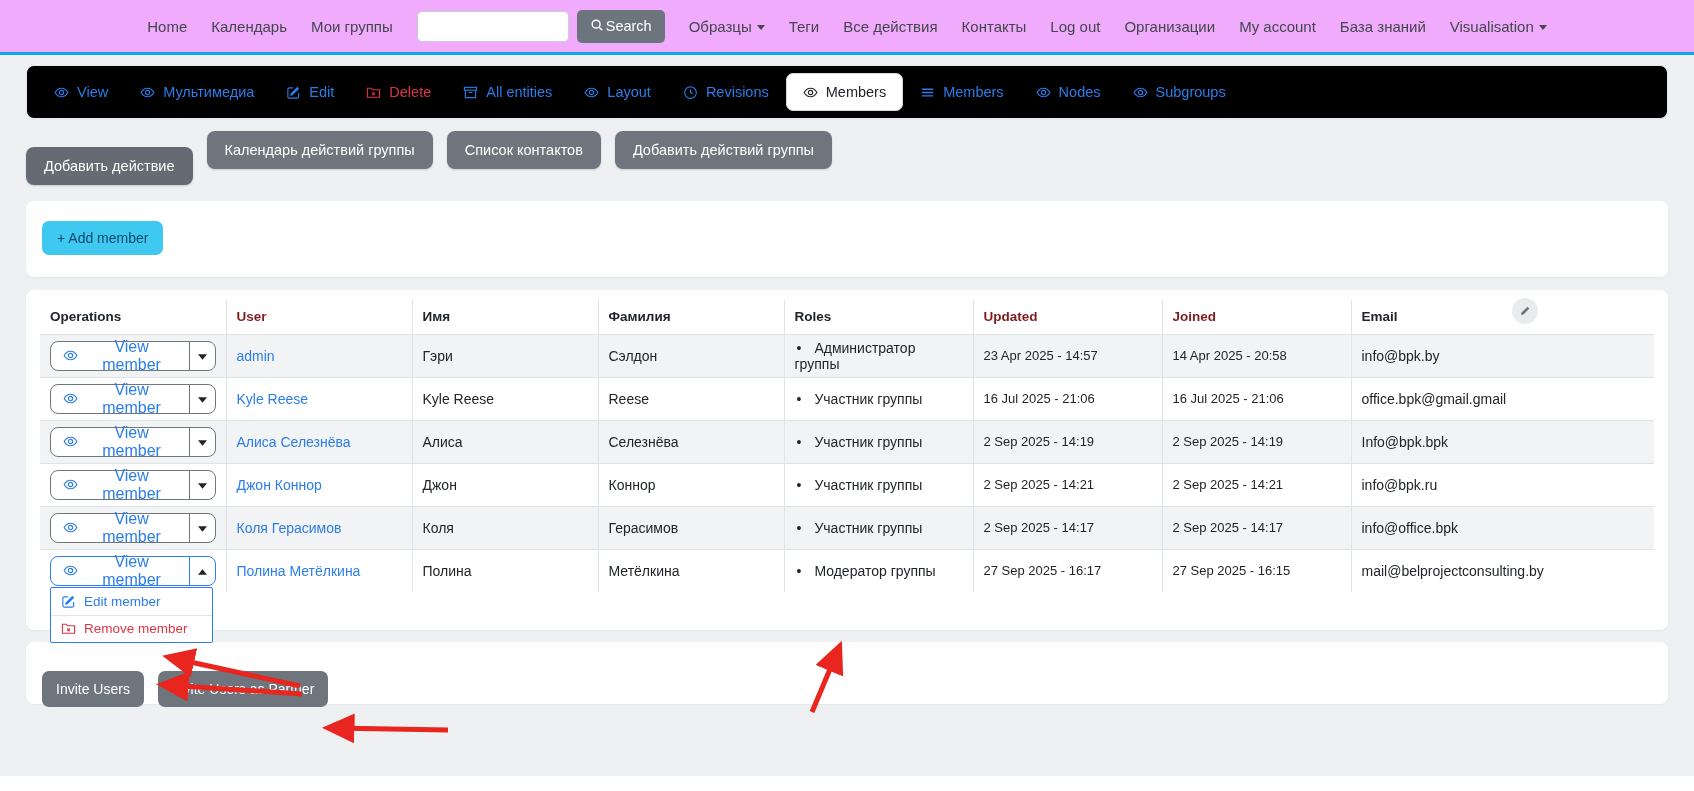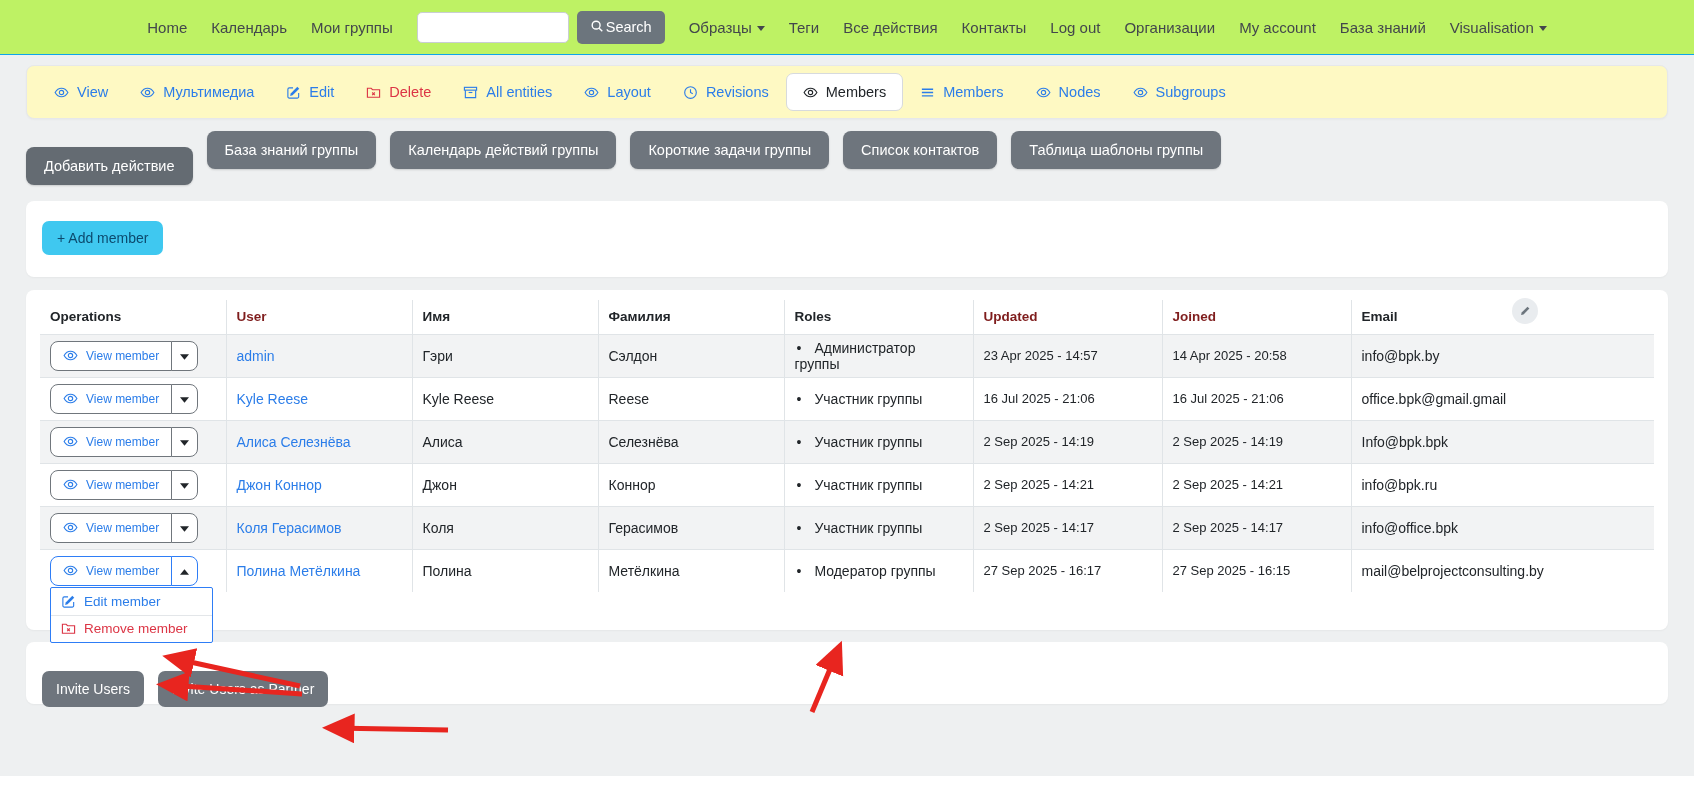--- a/index.html
+++ b/index.html
@@ -7,42 +7,42 @@
   body {
     width:1694px; height:791px; overflow:hidden; position:relative;
     background:#eef0f1;
     font-family:"Liberation Sans","DejaVu Sans",sans-serif;
     color:#212529;
   }
   a { text-decoration:none; }
 
   
   .navbar {
-    height:55px; background:#bef264; border-bottom:1px solid #0ea5e9;
+    height:55px; background:#f0abfc; border-bottom:3px solid #0ea5e9;
     display:flex; align-items:center; justify-content:center; gap:24px;
     font-size:15px; color:#43474c;
   }
   .nav-link { color:#43474c; display:inline-flex; align-items:center; gap:5px; cursor:pointer; }
   .nav-search { display:flex; align-items:center; gap:8px; }
   .nav-search input {
     width:152px; height:31px; border:1px solid #c9ced3; border-radius:5px;
     padding:0 8px; font-size:14px; outline:none; background:#fff;
   }
   .search-btn {
     background:#6c757d; color:#fff; border:none; border-radius:5px;
     height:33px; padding:0 13px; font-size:14.5px;
     display:inline-flex; align-items:center; gap:2px; cursor:pointer;text-align:center;
   }
   .nav-caret { display:inline-flex; margin-top:2px; }
 
   .content { margin:0 26px; }
 
   
   .tabs-card {
-    margin-top:10px; height:54px; background:#fef9c3; border:1px solid #e6e8ea;
+    margin-top:10px; height:54px; background:#000000; border:1px solid #e6e8ea;
     border-radius:8px; display:flex; align-items:center; padding:0 12px; gap:2px;
     box-shadow:0 1px 2px rgba(0,0,0,.03);
   }
   .tab {
     display:inline-flex; align-items:center; gap:8px; padding:8px 15px;
     color:#2b7de9; font-size:14.5px; cursor:pointer; white-space:nowrap;
   }
   .tab.danger { color:#dc3545; }
   .tab.active {
     color:#212529; border:1px solid #d7dadd; border-radius:7px; background:#fff;
@@ -91,21 +91,21 @@
   .col-edit-fab {
     position:absolute; right:130px; top:8px; width:26px; height:26px; border-radius:50%;
     background:#e9ecef; display:flex; align-items:center; justify-content:center; cursor:pointer;
   }
 
   
   .vm-group { display:inline-flex; position:relative; }
   .vm-btn {
     display:inline-flex; align-items:center; gap:8px; background:#fff;
     border:1px solid #70767c; border-radius:8px 0 0 8px; color:#2b7de9;
-    font-size:12px; padding:0 12px; height:30px; cursor:pointer;
+    font-size:16px; padding:0 12px; height:30px; cursor:pointer;
     font-family:inherit;
   }
   .vm-caret {
     width:27px; height:30px; background:#fff; border:1px solid #70767c; border-left:1px solid #70767c;
     margin-left:-1px; border-radius:0 8px 8px 0; color:#212529;
     display:flex; align-items:center; justify-content:center; cursor:pointer;
   }
   .vm-group.open .vm-btn, .vm-group.open .vm-caret { border-color:#2e7df6; }
   .vm-menu {
     position:absolute; top:31px; left:0; width:163px; background:#fff;
@@ -272,25 +272,23 @@
             <path d="M1.2 8S3.8 3.5 8 3.5 14.8 8 14.8 8 12.2 12.5 8 12.5 1.2 8 1.2 8Z" fill="none" stroke="currentColor" stroke-width="1.2"></path>
             <circle cx="8" cy="8" r="2.3" fill="none" stroke="currentColor" stroke-width="1.2"></circle>
           </svg>
         </span>
         <span>Subgroups</span>
       </a>
   </div>
 
   <div class="actions-row">
     <button class="gbtn offset">Добавить действие</button>
-    <button class="gbtn">База знаний группы</button>
     <button class="gbtn">Календарь действий группы</button>
-    <button class="gbtn">Короткие задачи группы</button>
     <button class="gbtn">Список контактов</button>
-    <button class="gbtn">Таблица шаблоны группы</button>
+    <button class="gbtn">Добавить действий группы</button>
   </div>
 
 
   <div class="card card-add">
     <button class="btn-add">+ Add member</button>
   </div>
 
   <div class="card card-table">
     <div class="col-edit-fab">
         <svg width="12" height="12" viewBox="0 0 16 16">

